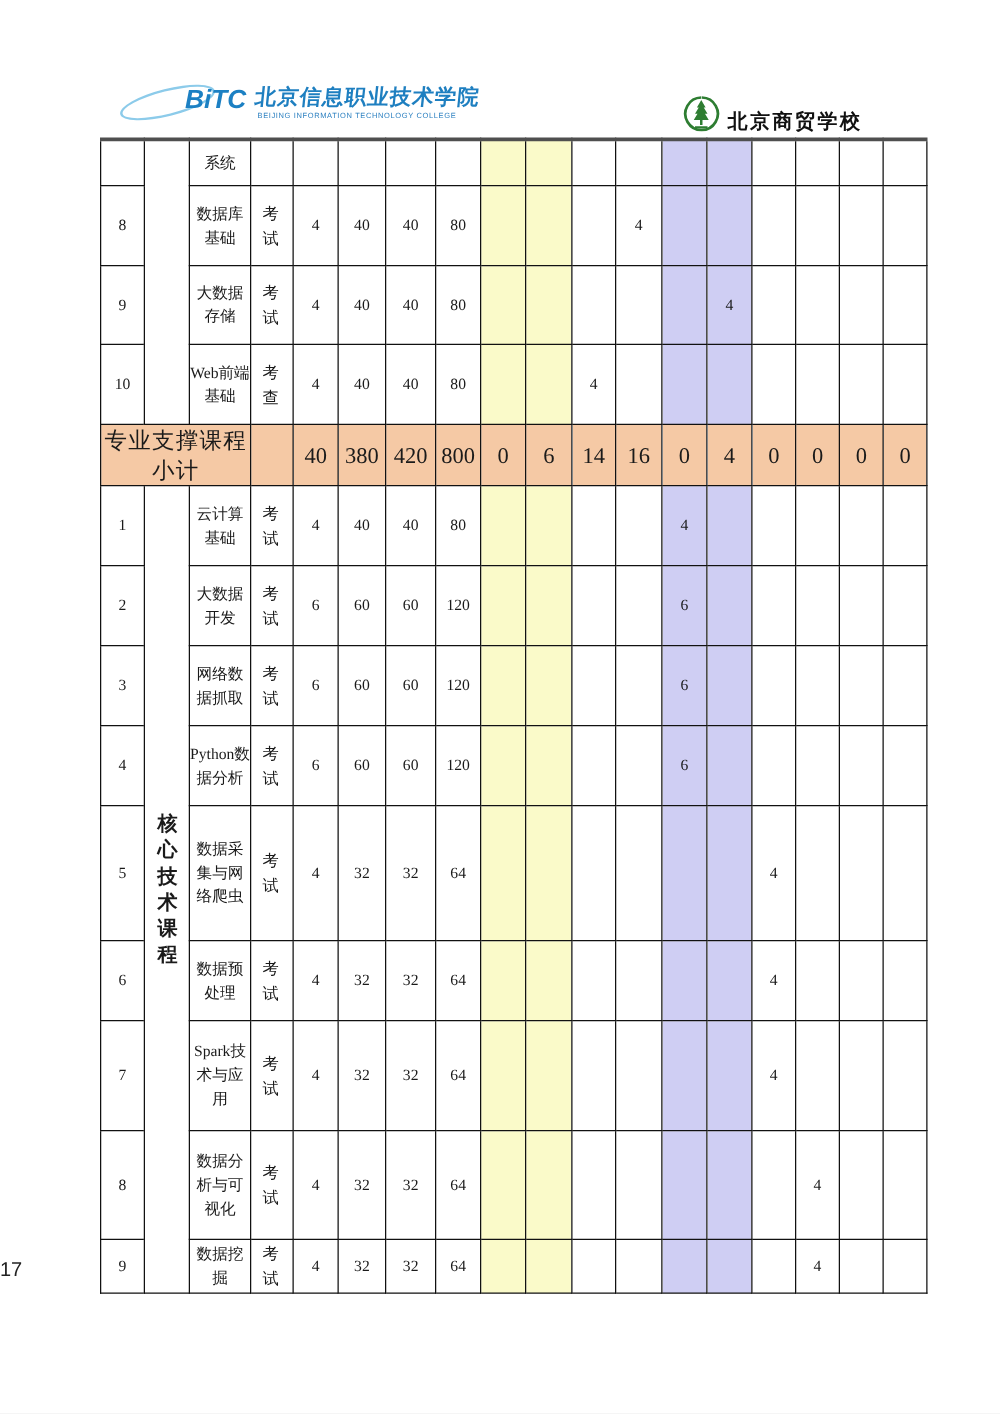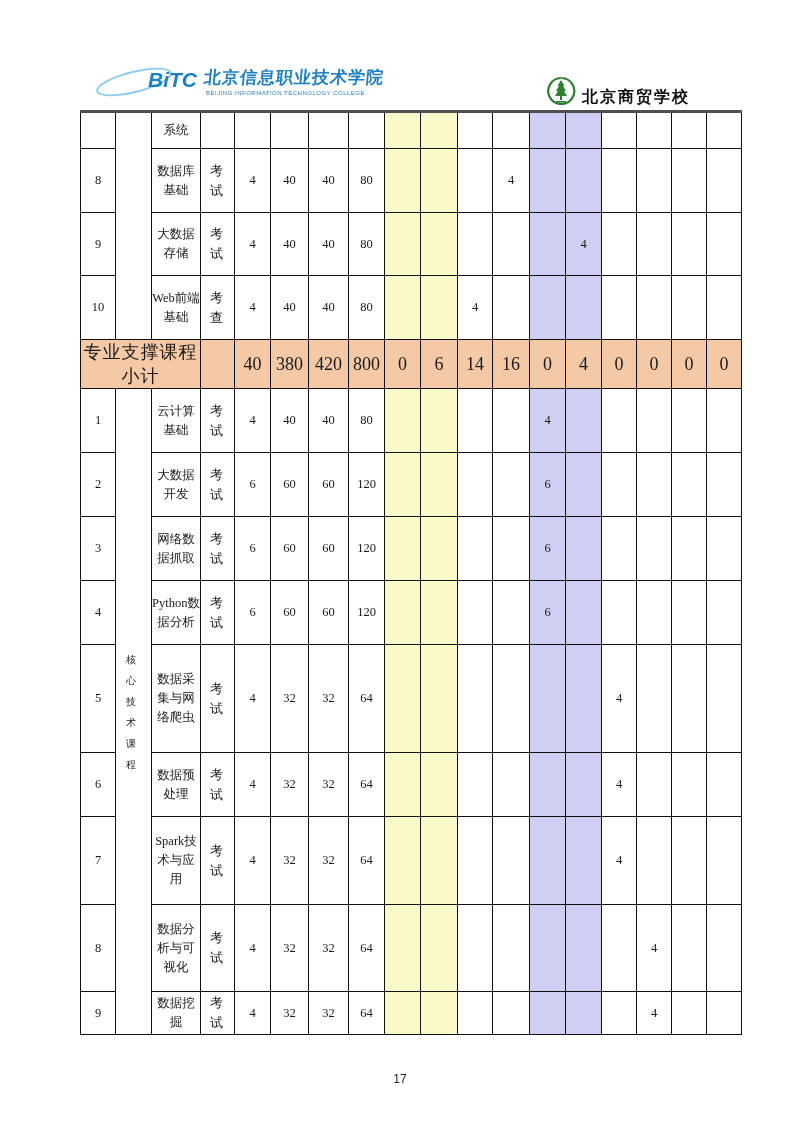--- a/index.html
+++ b/index.html
@@ -39,29 +39,29 @@
     border-collapse:collapse; table-layout:fixed; width:661px;
     border:1px solid #111; border-top:3px solid #4f4f4f;
   }
   table.curriculum td {
     border:1px solid #111; text-align:center; vertical-align:middle;
     font-size:12.5px; overflow:hidden; padding:0;
   }
   td.name-cell { padding:2px 5px; font-size:13px; line-height:19px; }
   td.num-cell  { font-size:12.5px; }
   .vspan { display:inline-block; width:15px; line-height:20px; font-size:13px; text-align:left; }
-  .vspan.cat { line-height:21px; font-size:10px; }
+  .vspan.cat { line-height:21px; font-size:16px;font-weight:bold; }
   .yl { background:#fafac9; }
   .pu { background:#cfcef3; }
   tr.row-subtotal td { background:#f5c9a5; font-size:18px; }
   td.subtotal-label { font-size:13px; letter-spacing:1px; }
 
   .page-number {
-    position:absolute; left:0; top:1072px; width:100%; text-align:center;
-    font-family:"Liberation Sans", sans-serif; font-size:12px; color:#222;
+    position:absolute; left:0; top:1008px; width:100%; 
+    font-family:"Liberation Sans", sans-serif; font-size:16px; color:#222;
   }
 </style>
 </head>
 <body>
 
 <div class="page">
 
   <div class="logo-left">
     <div class="bitc-wrap">
       <span class="bitc-swoosh"></span>

